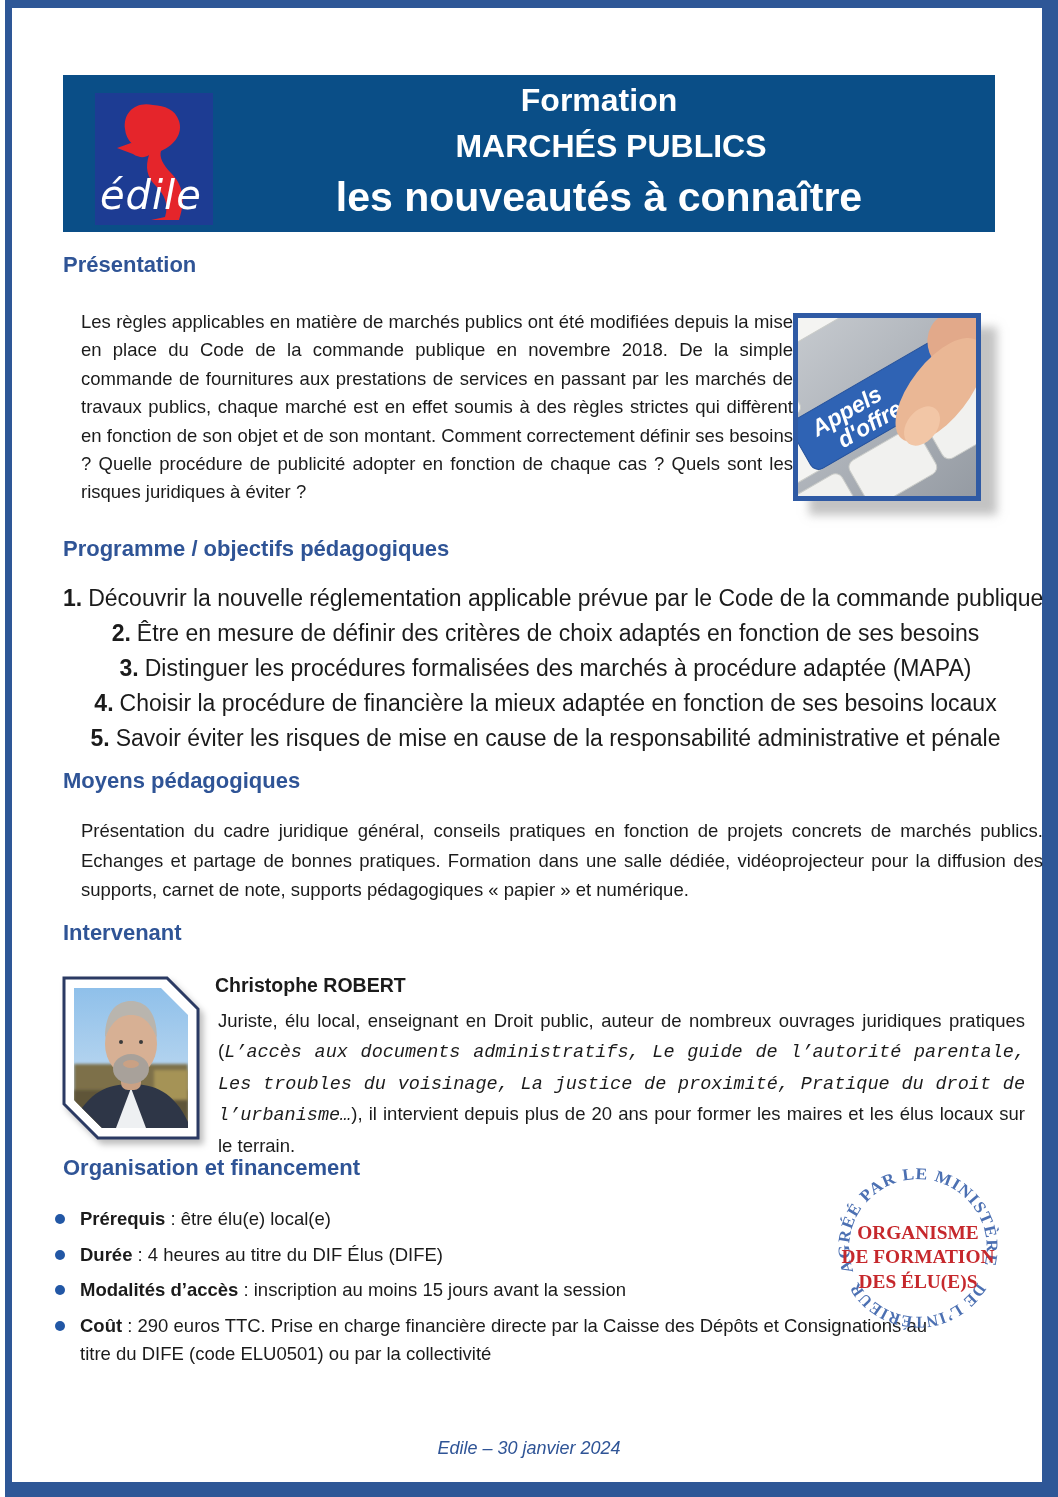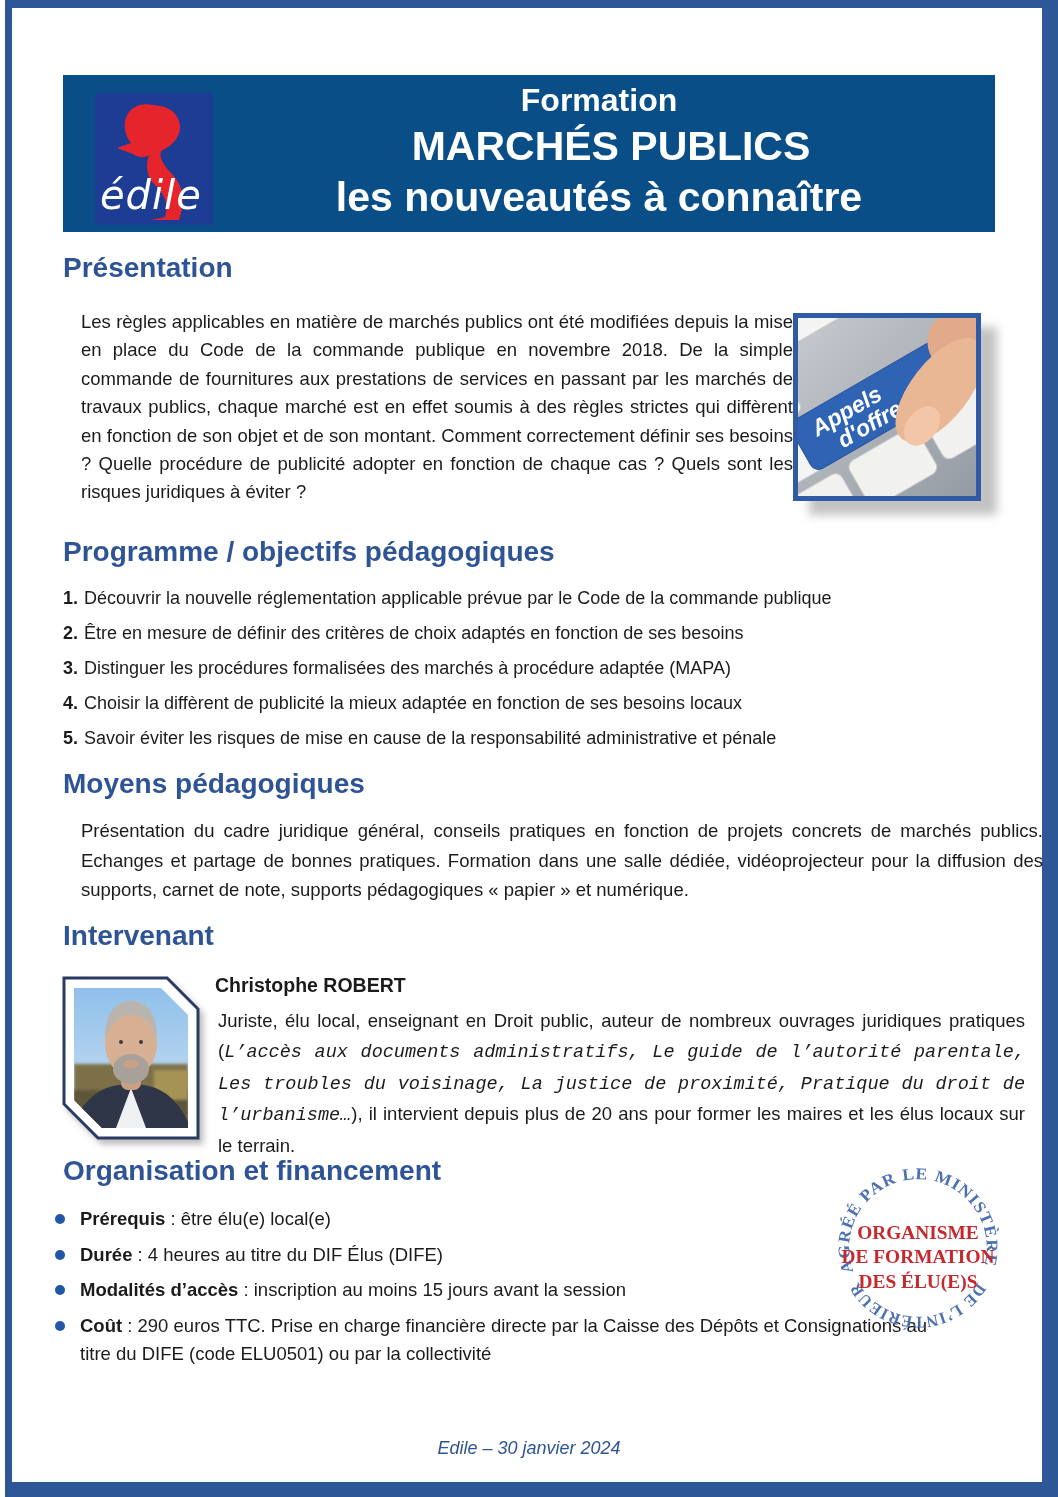--- a/index.html
+++ b/index.html
@@ -6,33 +6,33 @@
   .page{position:relative;width:1058px;height:1497px;background:#fff;overflow:hidden;
         font-family:"Liberation Sans","DejaVu Sans",sans-serif;color:#1b1b1b;}
   .frame{position:absolute;left:5px;top:0;right:0;bottom:0;
          border:12px solid #2E5797;border-top-width:8px;border-left-width:7px;
          border-right-width:16px;border-bottom-width:15px;pointer-events:none;}
   
   .header{position:absolute;left:63px;top:75px;width:932px;height:157px;background:#0A4E87;}
   .logo{position:absolute;left:32px;top:18px;width:100px;height:132px;}
   .titles{position:absolute;left:150px;right:10px;top:4px;text-align:center;color:#fff;}
   .t1{font-size:32px;font-weight:700;line-height:42px;}
-  .t2{font-size:41px;font-weight:700;line-height:50px;padding-left:24px;}
+  .t2{font-size:32px;font-weight:700;line-height:50px;padding-left:24px;}
   .t3{font-size:41px;font-weight:700;line-height:52px;}
   
-  .h2{position:absolute;left:63px;color:#2F5496;font-size:28px;font-weight:700;}
+  .h2{position:absolute;left:63px;color:#2F5496;font-size:22px;font-weight:700;}
   
   .para{position:absolute;left:63px;text-align:justify;font-size:18.5px;line-height:28.4px;margin-left:18px;}
   .pres-img{position:absolute;left:793px;top:313px;width:188px;height:188px;
             border:5px solid #2F5AA4;box-sizing:border-box;background:#b3b8be;
             box-shadow:16px 14px 9px rgba(145,145,145,0.55);}
   .pres-img svg{display:block;width:100%;height:100%;}
   
   .prog{position:absolute;left:63px;top:584px;width:965px;}
-  .prog-row{font-size:18px;line-height:28px;margin-bottom:7px;white-space:nowrap;}
+  .prog-row{font-size:23px;line-height:28px;margin-bottom:7px;white-space:nowrap;text-align:center;}
   .prog-num{font-weight:700;margin-right:6px;}
   
   .photo{position:absolute;left:58px;top:972px;width:146px;height:172px;
          filter:drop-shadow(4px 5px 3px #bdbdbd);}
   .name{position:absolute;left:215px;top:974px;font-size:19.5px;font-weight:700;}
   .bio{position:absolute;left:218px;top:1006px;width:807px;text-align:justify;
        font-size:18.5px;line-height:29.8px;}
   .italic{font-style:italic;font-family:Liberation Mono, monospace;}
   
   .org{position:absolute;left:55px;top:1205px;width:880px;}
@@ -98,21 +98,21 @@
         <ellipse cx="124" cy="108" rx="15" ry="22" fill="#f2c6a6" transform="rotate(38 124 108)"></ellipse>
       </g>
     </svg>
   </div>
 
   <div class="h2" style="top:536px;">Programme / objectifs pédagogiques</div>
   <div class="prog">
     <div class="prog-row"><span class="prog-num">1.</span><span>Découvrir la nouvelle réglementation applicable prévue par le Code de la commande publique</span></div>
     <div class="prog-row"><span class="prog-num">2.</span><span>Être en mesure de définir des critères de choix adaptés en fonction de ses besoins</span></div>
     <div class="prog-row"><span class="prog-num">3.</span><span>Distinguer les procédures formalisées des marchés à procédure adaptée (MAPA)</span></div>
-    <div class="prog-row"><span class="prog-num">4.</span><span>Choisir la diffèrent de publicité la mieux adaptée en fonction de ses besoins locaux</span></div>
+    <div class="prog-row"><span class="prog-num">4.</span><span>Choisir la procédure de financière la mieux adaptée en fonction de ses besoins locaux</span></div>
     <div class="prog-row"><span class="prog-num">5.</span><span>Savoir éviter les risques de mise en cause de la responsabilité administrative et pénale</span></div>
   </div>
 
   <div class="h2" style="top:768px;">Moyens pédagogiques</div>
   <div class="para" style="top:816px;width:962px;line-height:29.6px;">Présentation du cadre juridique général, conseils pratiques en fonction de projets concrets de marchés publics. Echanges et partage de bonnes pratiques. Formation dans une salle dédiée, vidéoprojecteur pour la diffusion des supports, carnet de note, supports pédagogiques « papier » et numérique.</div>
 
   <div class="h2" style="top:920px;">Intervenant</div>
   <div class="photo">
     <svg viewBox="0 0 146 172" width="146" height="172">
       <defs>

